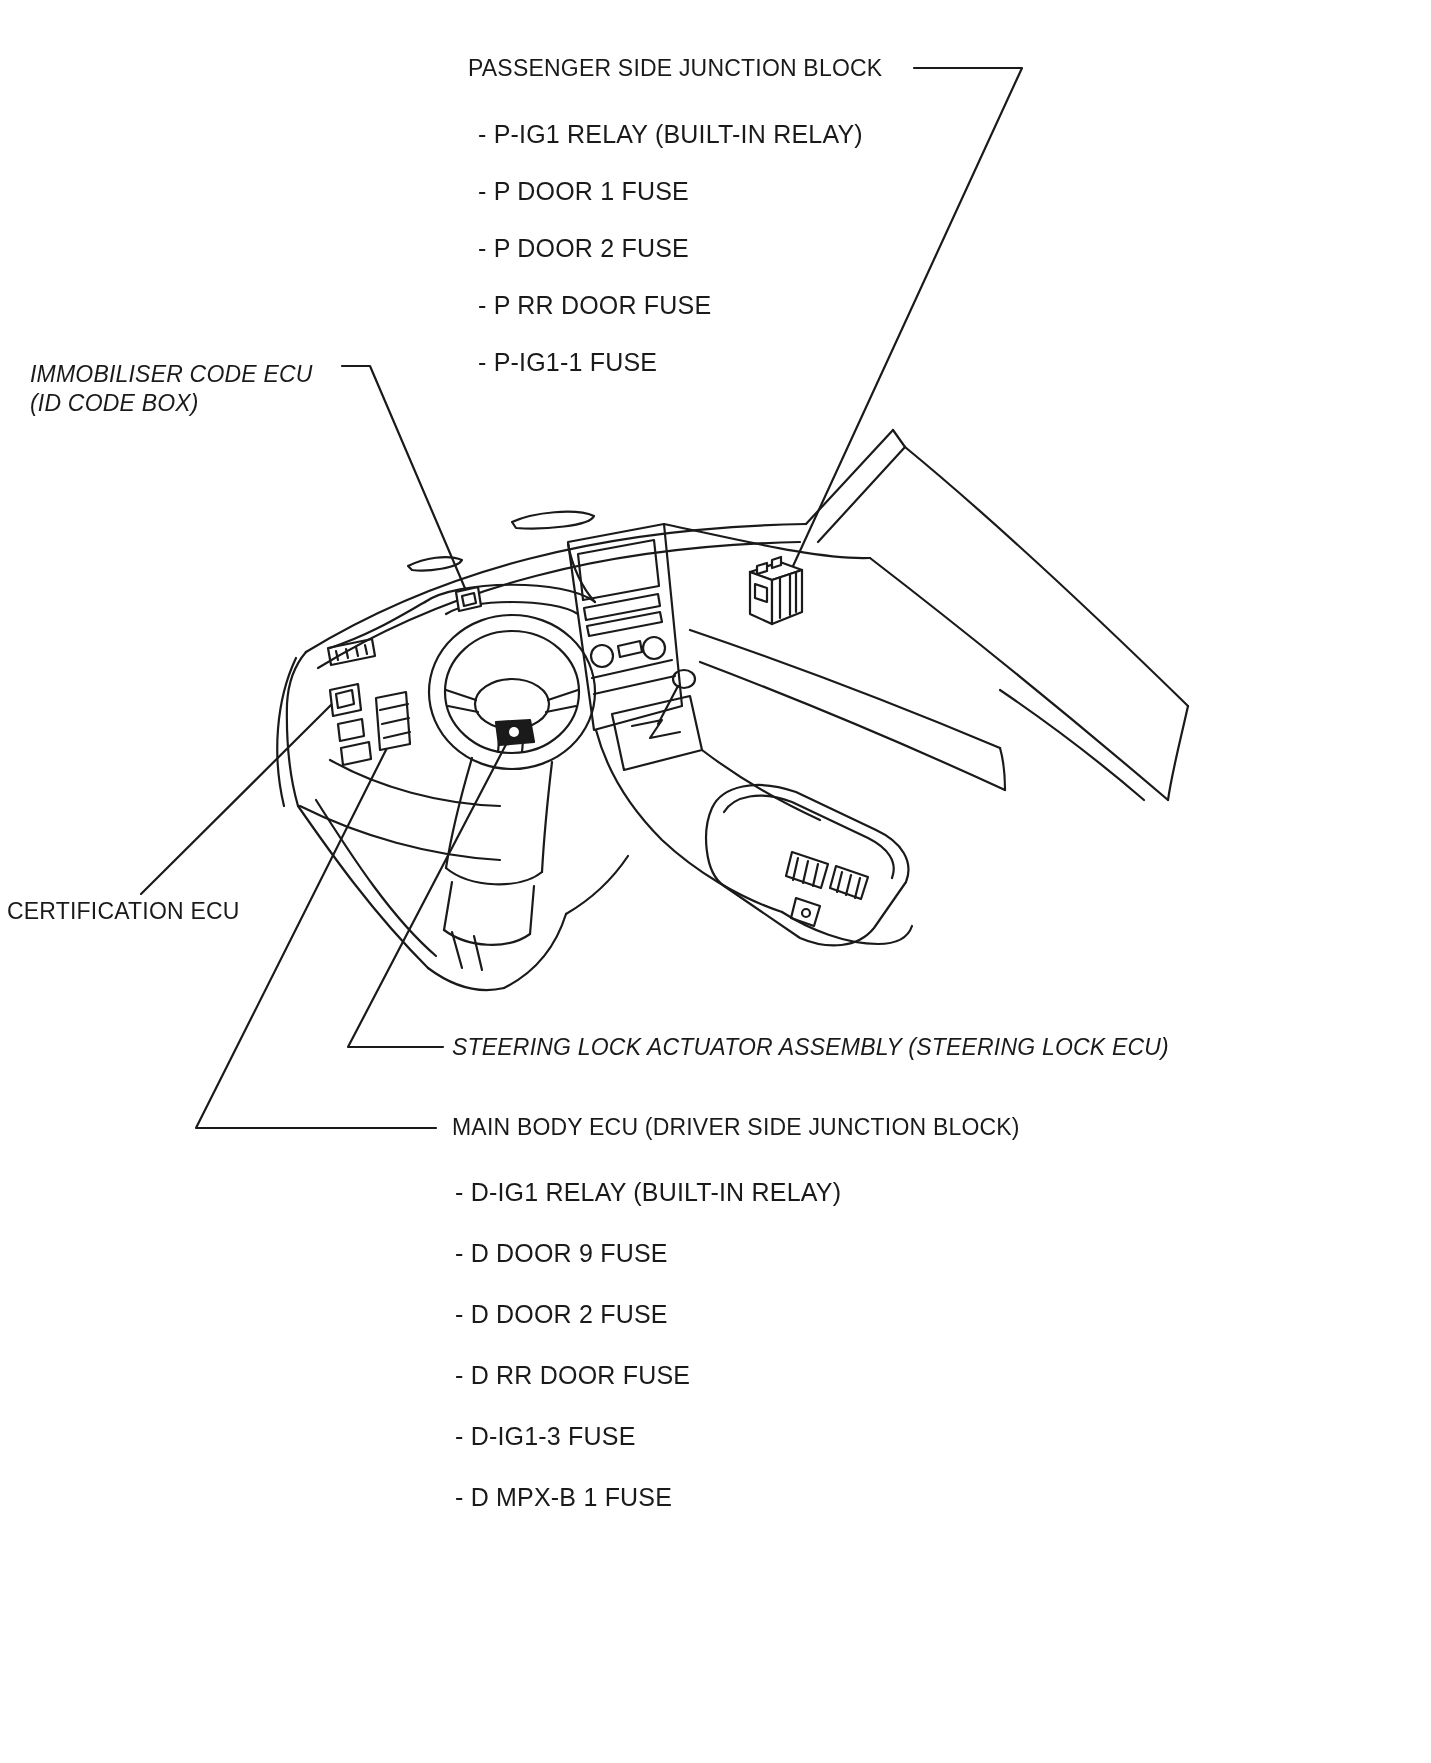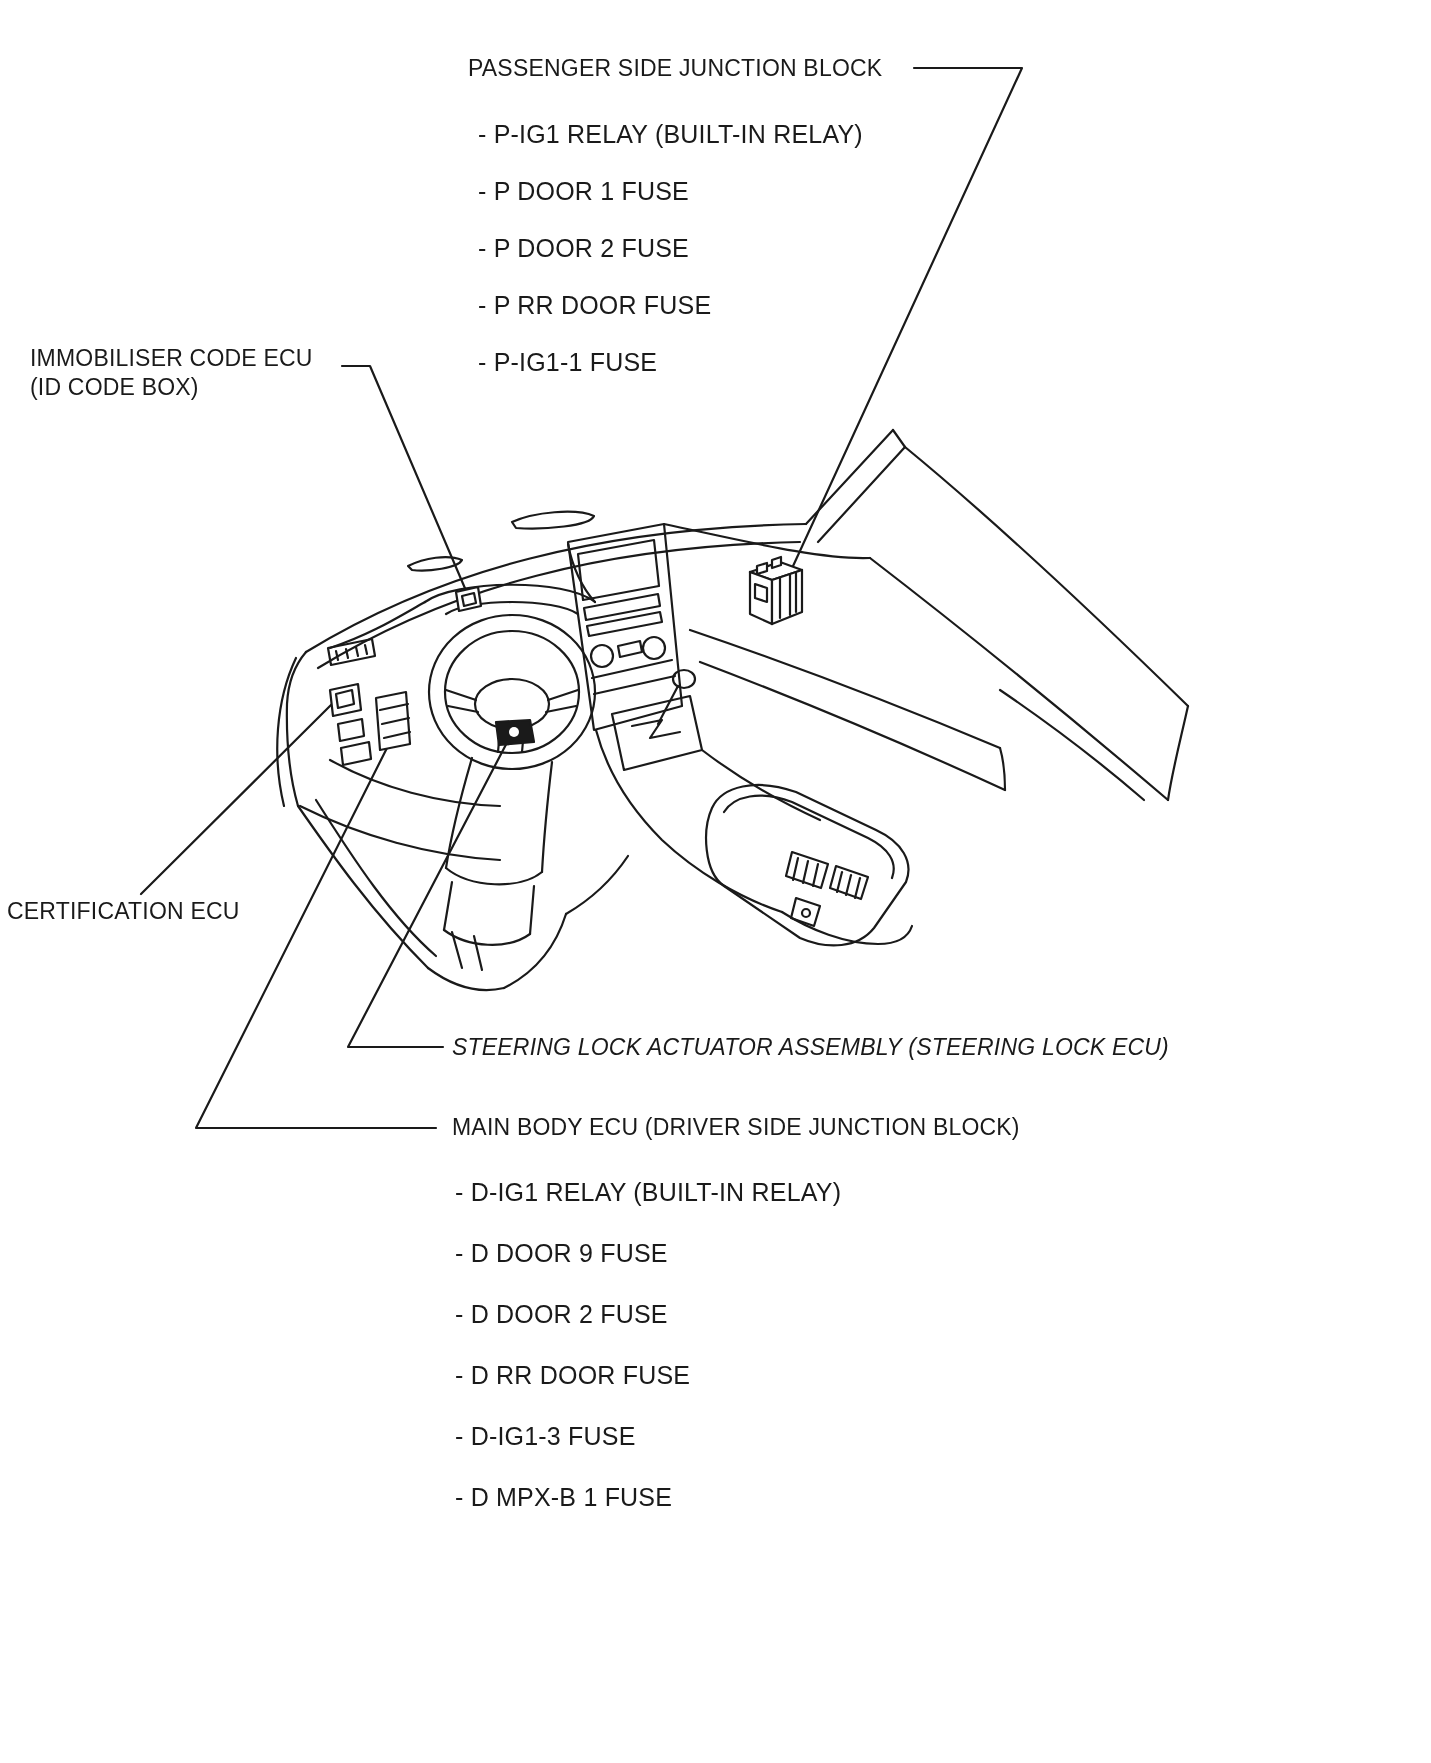--- a/index.html
+++ b/index.html
@@ -189,21 +189,21 @@
 <div class="label" style="left:468px; top:54px;">PASSENGER SIDE JUNCTION BLOCK</div>
 
 <div class="item-list p-items" style="left:478px; top:121px;">
   <div class="item">- P-IG1 RELAY (BUILT-IN RELAY)</div>
   <div class="item">- P DOOR 1 FUSE</div>
   <div class="item">- P DOOR 2 FUSE</div>
   <div class="item">- P RR DOOR FUSE</div>
   <div class="item">- P-IG1-1 FUSE</div>
 </div>
 
-<div class="label" style="left:30px; top:344px;">
+<div class="label" style="left:30px; top:360px;font-style:italic;">
   <div>IMMOBILISER CODE ECU</div>
   <div>(ID CODE BOX)</div>
 </div>
 
 <div class="label" style="left:7px; top:897px;">CERTIFICATION ECU</div>
 
 <div class="label" style="left:452px; top:1033px;font-style:italic;">STEERING LOCK ACTUATOR ASSEMBLY (STEERING LOCK ECU)</div>
 
 <div class="label" style="left:452px; top:1113px;">MAIN BODY ECU (DRIVER SIDE JUNCTION BLOCK)</div>
 

